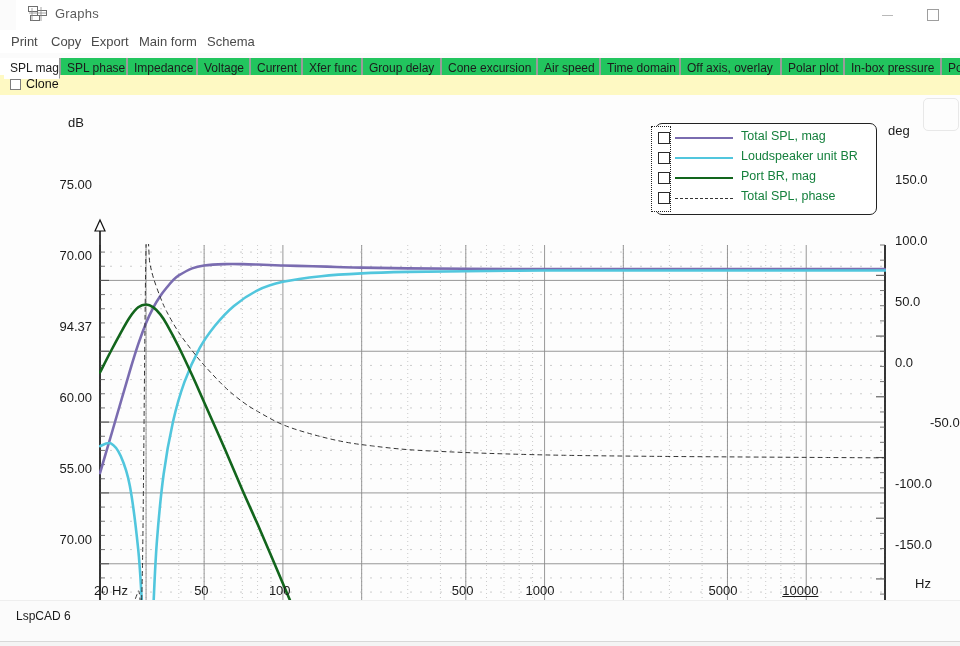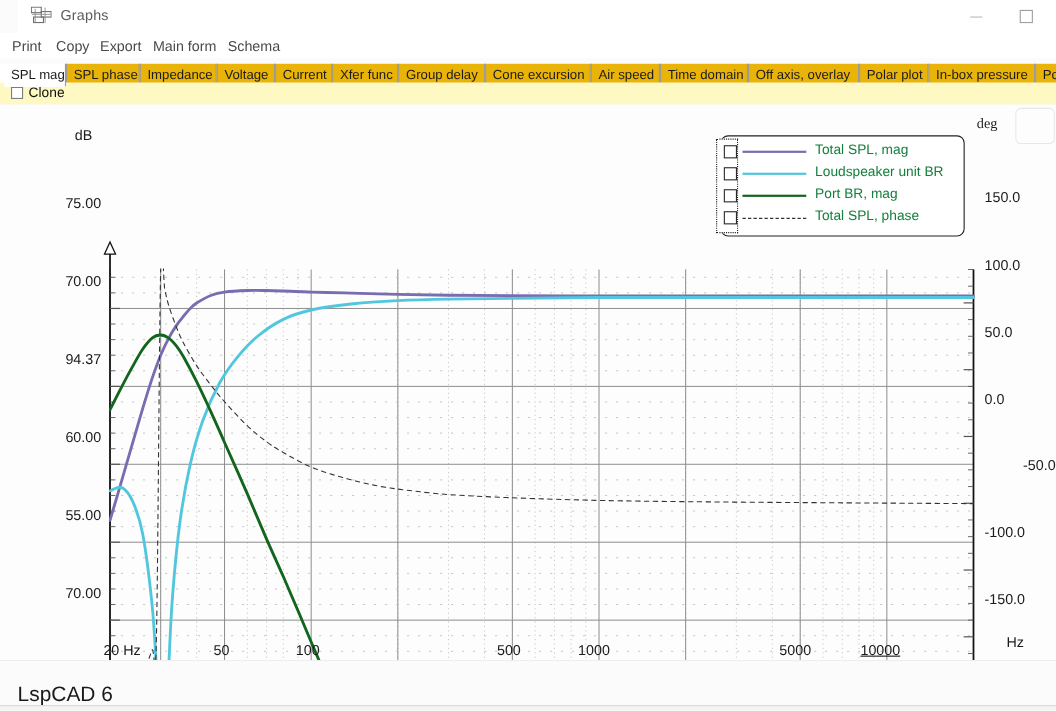--- a/index.html
+++ b/index.html
@@ -52,21 +52,21 @@
   }
   #tabstrip:after{
     content:"";position:absolute;left:0;bottom:0;width:960px;height:1px;
     background:#c8c8c8;
   }
   .tab{
     position:absolute;top:0;height:21px;
     font-size:12px;color:#1c1c1c;line-height:21px;
     padding:0 6px;white-space:nowrap;
     border-left:1px solid #9b9b9b;border-right:1px solid #9b9b9b;
-    box-sizing:border-box;background:#eab308;
+    box-sizing:border-box;background:#22c55e;
   }
   .tab.first{border-left:none;}
   .tab.active{
     background:#ffffff;font-weight:normal;
     border-bottom:1px solid #ffffff;z-index:3;
   }
 
   
   #clonerow{
     position:absolute;left:0;top:75px;width:960px;height:20px;
@@ -115,21 +115,21 @@
   .lg-text{
     position:absolute;left:85px;top:1px;font-size:12.5px;color:#15803d;
     white-space:nowrap;
   }
 
   
   #statusbar{
     position:absolute;left:0;top:600px;width:960px;height:46px;
     background:#fbfbfb;border-top:1px solid #eeeeee;
   }
-  #status-text{position:absolute;left:16px;top:8px;font-size:19px;color:#1a1a1a;margin-top:12px;}
+  #status-text{position:absolute;left:16px;top:8px;font-size:12px;color:#1a1a1a;}
   #status-bottom{
     position:absolute;left:0;top:40px;width:960px;height:6px;
     background:#f4f4f4;border-top:1px solid #d8d8d8;
   }
 </style>
 </head>
 <body>
 
 <div id="app">
 
@@ -363,21 +363,21 @@
       <div class="axlabel" style="left: 895px; top: 380.929px;">-100.0</div>
       <div class="axlabel" style="left: 895px; top: 441.643px;">-150.0</div>
       <div class="axlabel" style="left: 94px; top: 488px;">20 Hz</div>
       <div class="axlabel" style="left: 194.128px; top: 488px;">50</div>
       <div class="axlabel" style="left: 268.897px; top: 488px;">100</div>
       <div class="axlabel" style="left: 451.794px; top: 488px;">500</div>
       <div class="axlabel" style="left: 525.564px; top: 488px;">1000</div>
       <div class="axlabel" style="left: 708.461px; top: 488px;">5000</div>
       <div class="axlabel" style="left: 782.23px; top: 488px; text-decoration: underline;">10000</div>
       <div class="axlabel" style="left: 68px; top: 20px;">dB</div>
-      <div class="axlabel" style="left: 888px; top: 9px; font-family: Liberation Serif, serif;">deg</div>
+      <div class="axlabel" style="left: 888px; top: 28px;">deg</div>
       <div class="axlabel" style="left: 915px; top: 481px;">Hz</div>
     </div>
 
   <div id="corner-btn"></div>
 
   <div id="legend">
     <div id="legend-checkcol"></div>
   <div class="lg-row" style="top: 4px;">
         <span class="lg-box"></span>
         <span class="lg-swatch" style="background: rgb(122, 108, 176);"></span>

